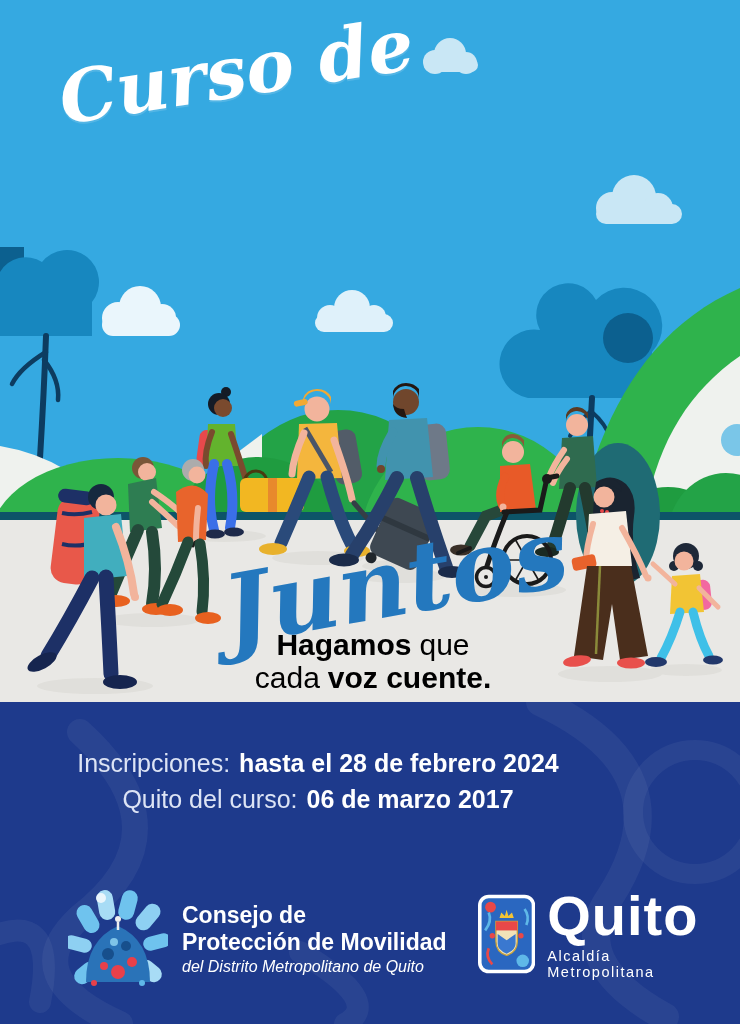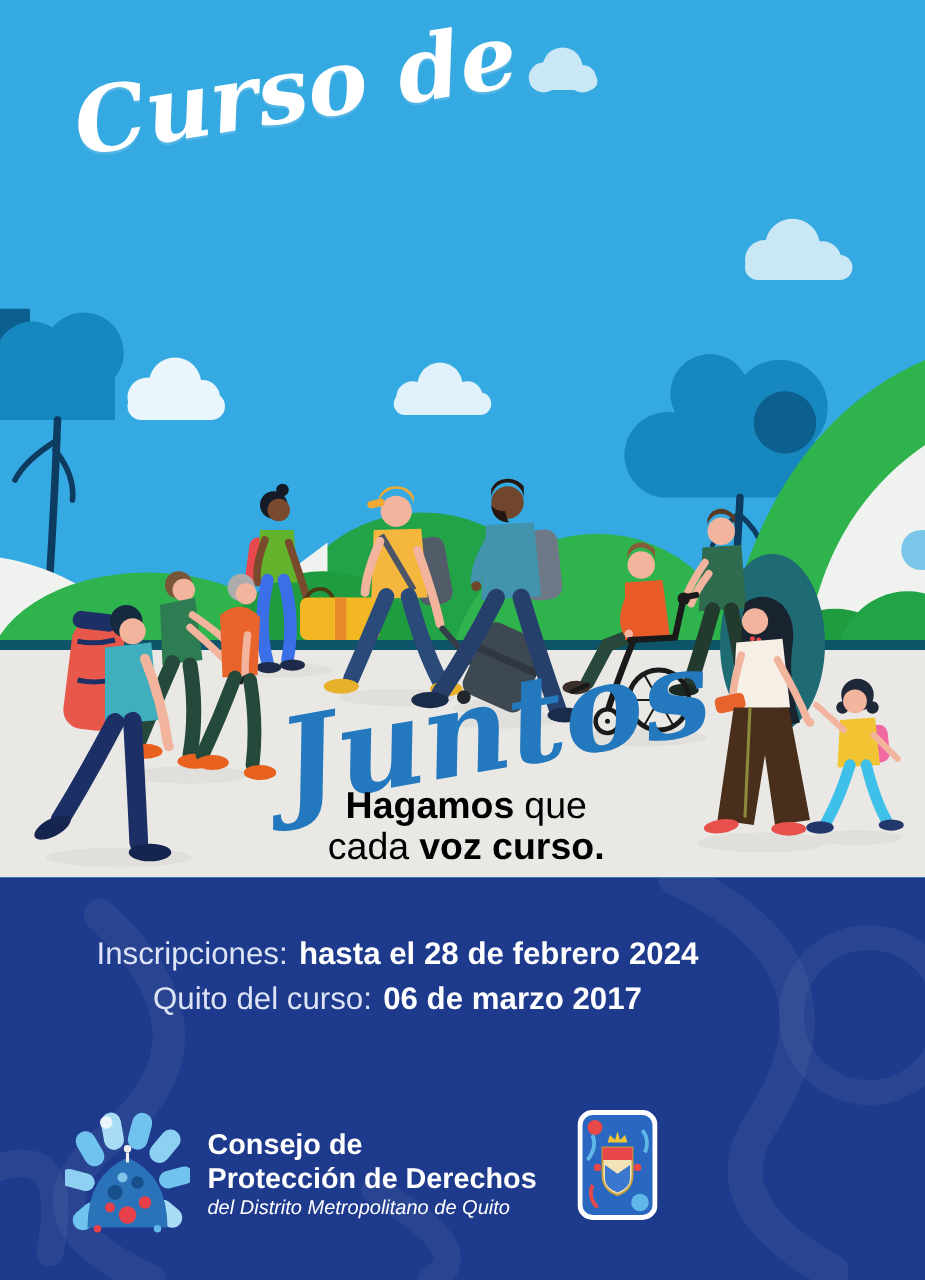--- a/index.html
+++ b/index.html
@@ -26,21 +26,21 @@
   .slogan-lines .lt{font-weight:normal;}
   .sp{margin-left:8px;}
   
   .info{position:absolute;left:0;top:702px;width:740px;height:322px;background:#1E3A8C;}
   .info svg.pattern{position:absolute;left:0;top:0;}
   .dates{position:absolute;left:0;top:40px;width:636px;text-align:center;}
   .date-row{margin:7px 0;font-size:25px;white-space:nowrap;}
   .dl{color:#DDE4F5;font-weight:normal;}
   .dv{color:#ffffff;font-weight:bold;margin-left:9px;}
   
-  .footer{position:absolute;left:0;top:880px;width:600px;height:130px;z-index:3;}
+  .footer{position:absolute;left:16px;top:880px;width:600px;height:130px;z-index:3;}
   .council{position:absolute;left:52px;top:4px;display:flex;align-items:center;}
   .council-text{margin-left:14px;color:#ffffff;}
   .council-l1,.council-l2{font-weight:bold;font-size:23px;line-height:1.15;}
   .council-l3{font-style:italic;font-size:16px;margin-top:3px;}
   .city{position:absolute;left:462px;top:8px;display:flex;align-items:center;}
   .city-text{margin-left:12px;color:#ffffff;}
   .city-name{font-weight:bold;font-size:56px;line-height:1;letter-spacing:1px;}
   .city-sub{font-size:14.5px;letter-spacing:1.5px;margin-top:4px;}
 </style>
 </head>
@@ -284,21 +284,21 @@
       <ellipse cx="120" cy="682" rx="17" ry="7" fill="#16254F"></ellipse>
       <ellipse cx="42" cy="662" rx="16" ry="7" fill="#16254F" transform="rotate(-28 42 662)"></ellipse>
     </g>
   </svg>
 
   <div class="title-script">Curso de</div>
 
   <div class="slogan-script">Juntos</div>
   <div class="slogan-lines">
     <div><b>Hagamos</b><span class="lt sp">que</span></div>
-    <div><span class="lt">cada</span><b class="sp">voz curso.</b></div>
+    <div><span class="lt">cada</span><b class="sp">voz cuente.</b></div>
   </div>
 
   <div class="info">
     <svg class="pattern" width="740" height="322" viewBox="0 0 740 322">
       <g stroke="#FFFFFF" stroke-opacity="0.05" fill="none" stroke-linecap="round">
         <path d="M80,30 Q190,130 80,215 Q15,275 120,322" stroke-width="26"></path>
         <path d="M540,0 Q690,70 610,195 Q565,260 665,315" stroke-width="28"></path>
         <path d="M300,250 Q385,300 345,322" stroke-width="22"></path>
         <circle cx="695" cy="110" r="62" stroke-width="20"></circle>
         <path d="M-20,240 Q60,200 40,300" stroke-width="22"></path>
@@ -337,36 +337,40 @@
         <circle cx="50" cy="88" r="7" fill="#E8404A"></circle>
         <circle cx="64" cy="78" r="5" fill="#E8404A"></circle>
         <circle cx="36" cy="82" r="4" fill="#E8404A"></circle>
         <circle cx="50" cy="35" r="3" fill="#EFEFEF"></circle>
         <line x1="50" y1="38" x2="50" y2="46" stroke="#EFEFEF" stroke-width="2.5"></line>
         <circle cx="26" cy="99" r="3" fill="#E8404A"></circle>
         <circle cx="74" cy="99" r="3" fill="#5FB8E8"></circle>
       </svg>
       <div class="council-text">
         <div class="council-l1">Consejo de</div>
-        <div class="council-l2">Protección de Derechos</div>
+        <div class="council-l2">Protección de Movilidad</div>
         <div class="council-l3">del Distrito Metropolitano de Quito</div>
       </div>
     </div>
 
     <div class="city">
       <svg width="64" height="88" viewBox="0 0 64 88">
         <rect x="2" y="2" width="60" height="84" rx="10" fill="#2A67C0" stroke="#FFFFFF" stroke-width="4"></rect>
         <circle cx="14" cy="14" r="6" fill="#E84848"></circle>
         <circle cx="50" cy="74" r="7" fill="#5FB8E8"></circle>
         <path d="M8,40 Q16,30 12,20" stroke="#5FB8E8" stroke-width="3" fill="none"></path>
         <path d="M52,16 Q58,24 54,34" stroke="#5FB8E8" stroke-width="3" fill="none"></path>
         <path d="M12,60 Q8,70 16,78" stroke="#E84848" stroke-width="3" fill="none"></path>
         <path d="M24,26 L40,26 L38,20 L34,24 L32,17 L30,24 L26,20 Z" fill="#F2C434"></path>
         <path d="M20,30 L44,30 L44,52 Q44,64 32,68 Q20,64 20,52 Z" fill="#F2E3B8" stroke="#C8A23C" stroke-width="1.5"></path>
         <rect x="20" y="30" width="24" height="10" fill="#E84848"></rect>
         <path d="M22,44 L32,51 L42,44 L42,55 Q42,62 32,66 Q22,62 22,55 Z" fill="#3A78D0"></path>
         <circle cx="16" cy="46" r="3" fill="#E84848"></circle>
         <circle cx="48" cy="46" r="3" fill="#E84848"></circle>
       </svg>
+      <div class="city-text">
+        <div class="city-name">Quito</div>
+        <div class="city-sub">Alcaldía Metropolitana</div>
+      </div>
     </div>
 
   </div>
 </div>
 
 </body></html>

